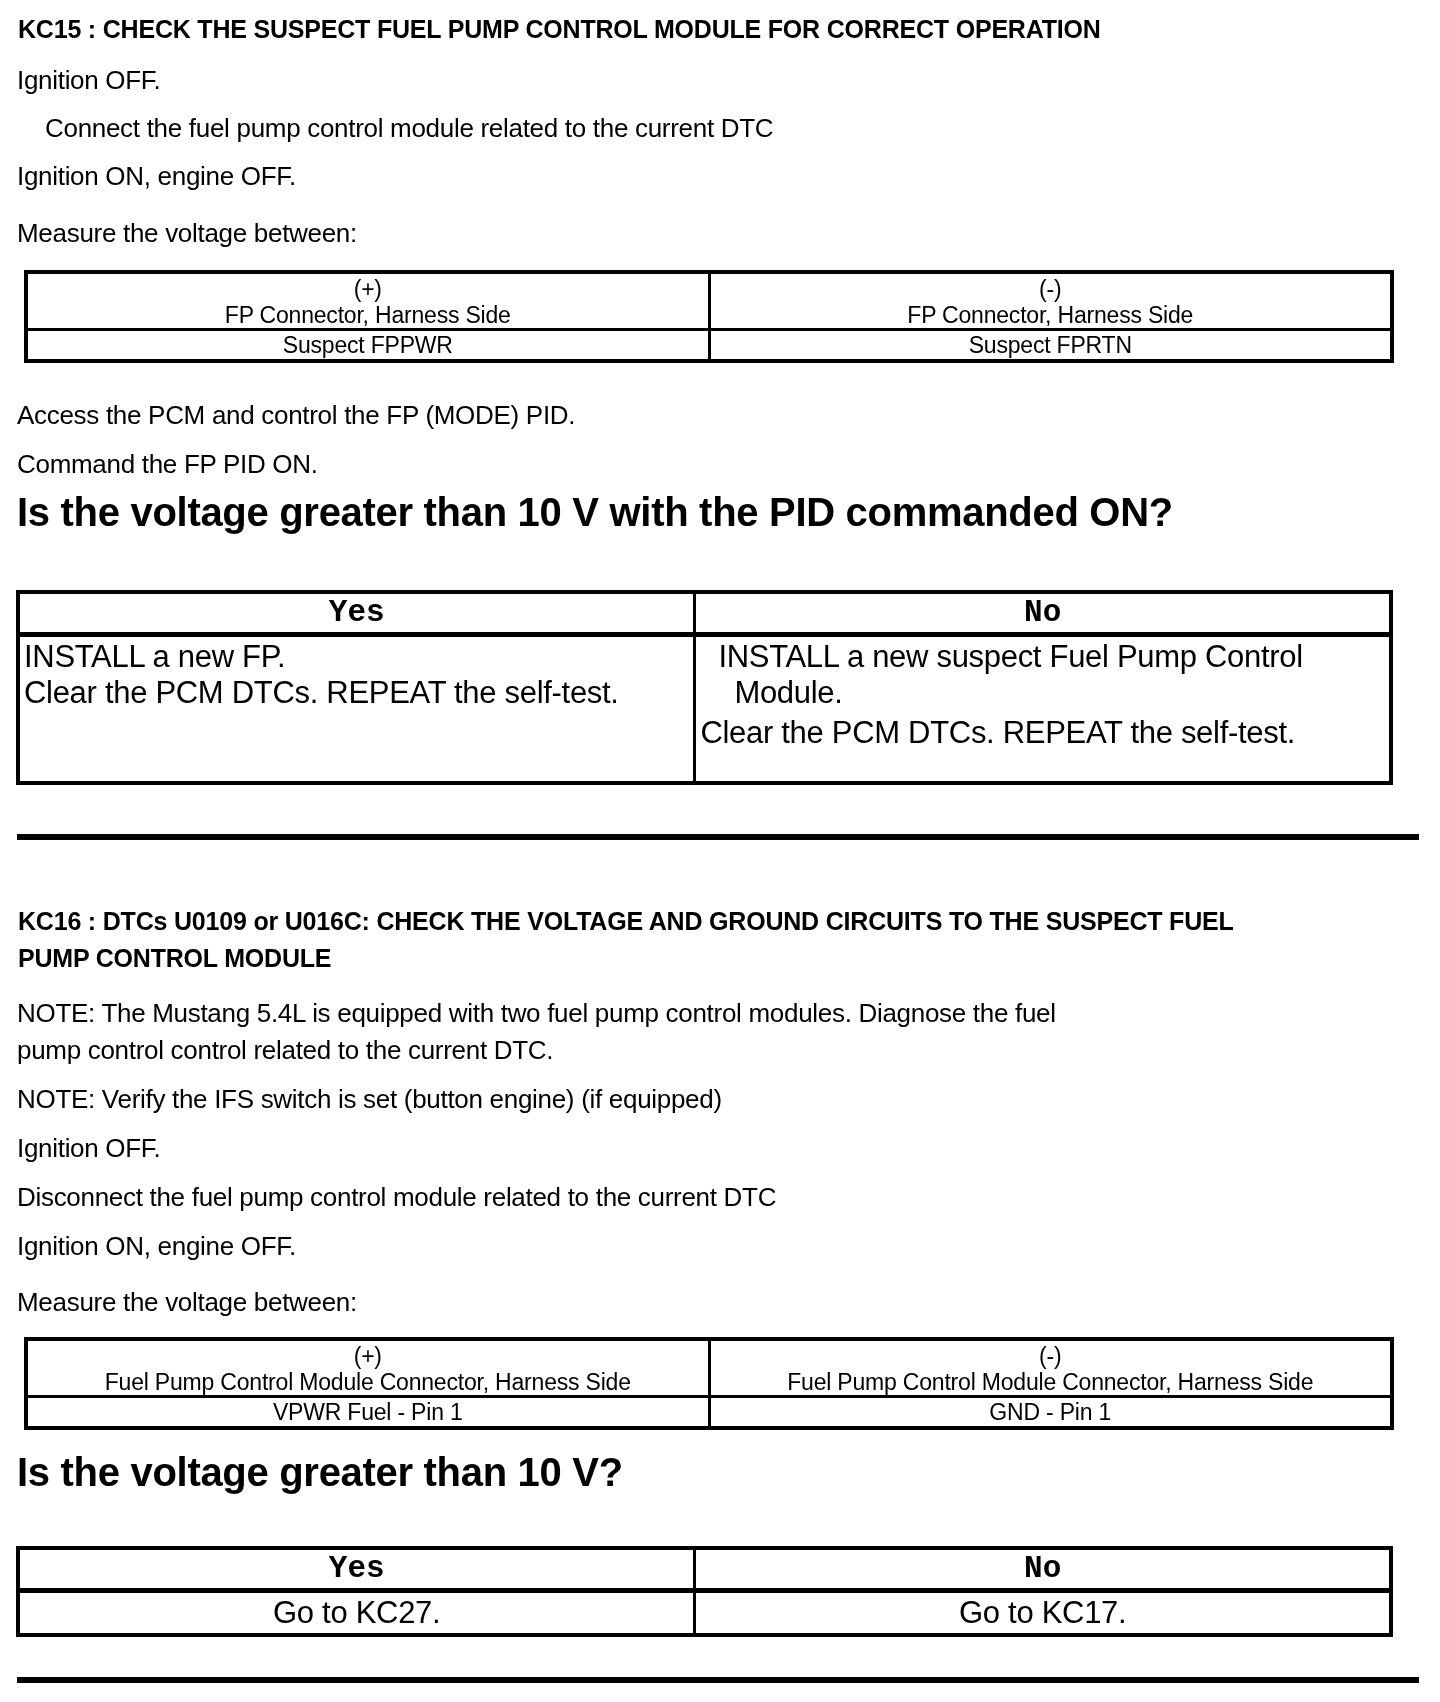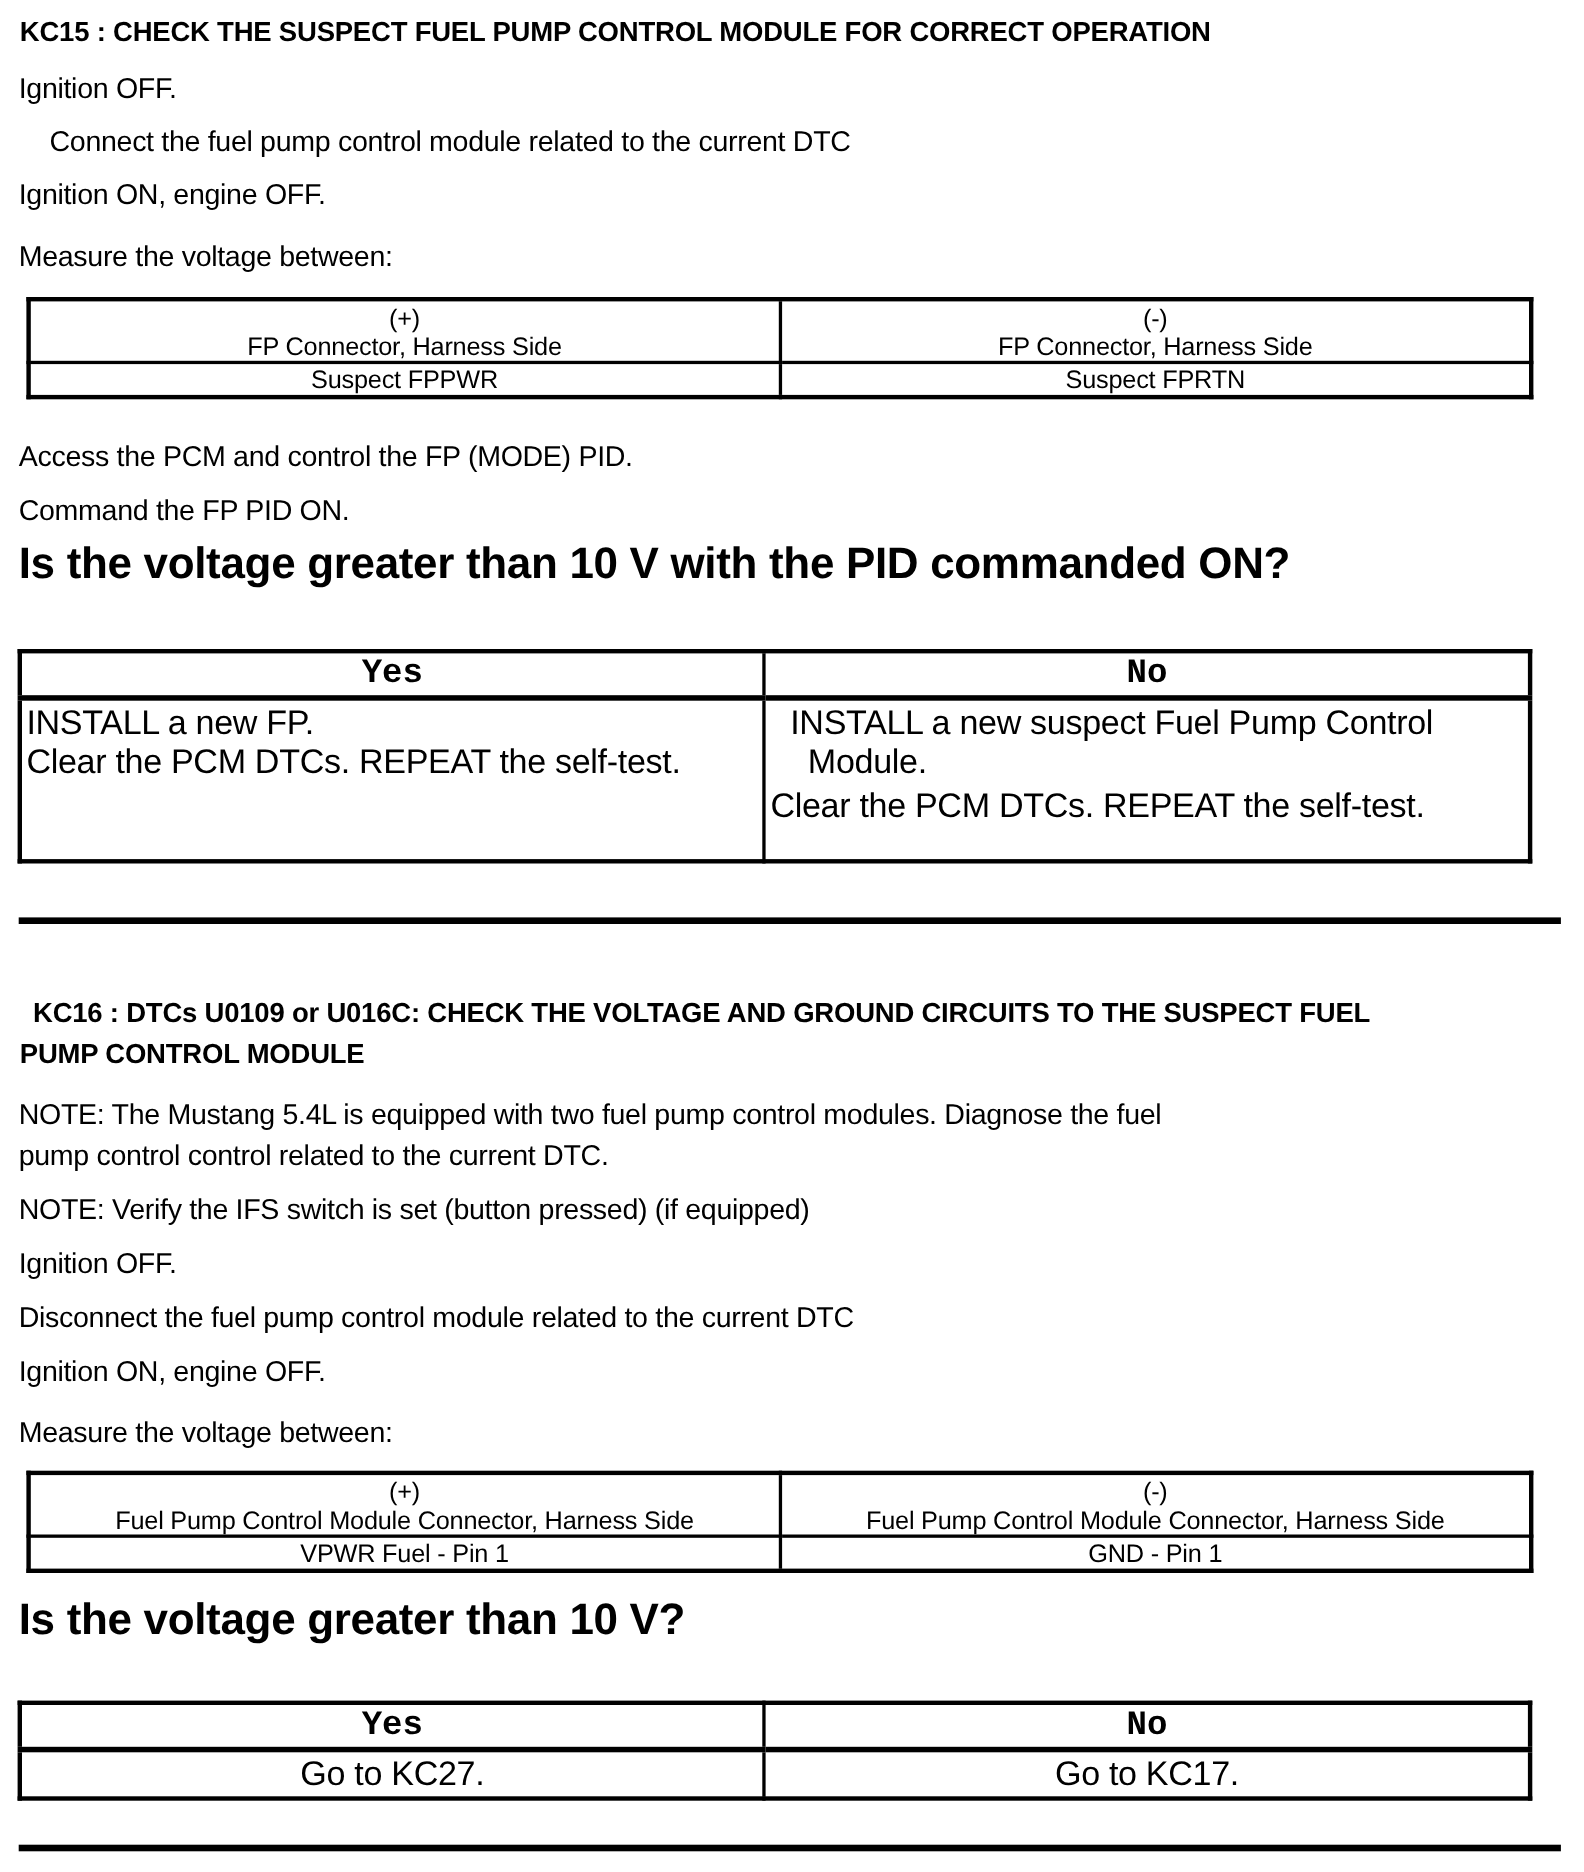--- a/index.html
+++ b/index.html
@@ -158,27 +158,27 @@
       <div class="indent-1">INSTALL a new suspect Fuel Pump Control</div>
       <div class="indent-2">Module.</div>
       <div style="margin-top:4px;">Clear the PCM DTCs. REPEAT the self-test.</div>
     </td>
   </tr>
 </tbody>
   </table>
 
 <div class="rule" style="top:834px;"></div>
 
-<h2 class="heading abs" style="left:18px; top:903px;margin-left:12px;">KC16 : DTCs U0109 or U016C: CHECK THE VOLTAGE AND GROUND CIRCUITS TO THE SUSPECT FUEL</h2>
+<h2 class="heading abs" style="left:18px; top:903px;">KC16 : DTCs U0109 or U016C: CHECK THE VOLTAGE AND GROUND CIRCUITS TO THE SUSPECT FUEL</h2>
 <h2 class="heading abs" style="left:18px; top:940px;">PUMP CONTROL MODULE</h2>
 
 <div class="line abs" style="left:17px; top:996px;">NOTE: The Mustang 5.4L is equipped with two fuel pump control modules. Diagnose the fuel</div>
 <div class="line abs" style="left:17px; top:1033px;">pump control control related to the current DTC.</div>
 
-<div class="line abs" style="left:17px; top:1082px;">NOTE: Verify the IFS switch is set (button pressed) (if equipped)</div>
+<div class="line abs" style="left:17px; top:1082px;">NOTE: Verify the IFS switch is set (button engine) (if equipped)</div>
 <div class="line abs" style="left:17px; top:1131px;">Ignition OFF.</div>
 <div class="line abs" style="left:17px; top:1180px;">Disconnect the fuel pump control module related to the current DTC</div>
 <div class="line abs" style="left:17px; top:1229px;">Ignition ON, engine OFF.</div>
 <div class="line abs" style="left:17px; top:1285px;">Measure the voltage between:</div>
 
 <table class="meas" style="left:24px; top:1337px; width:1370px;">
   <colgroup>
       <col style="width:50%">
       <col style="width:50%">
     </colgroup>

